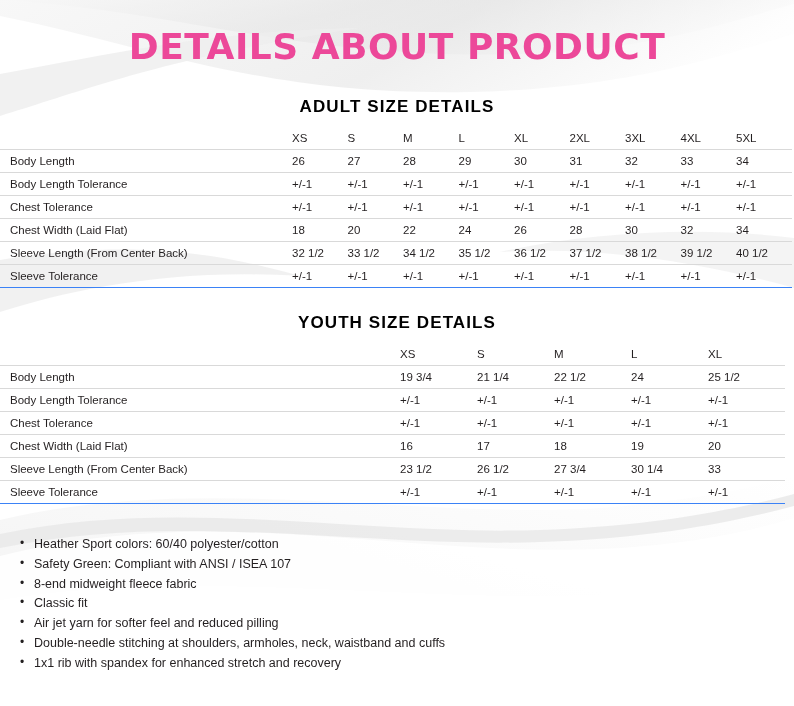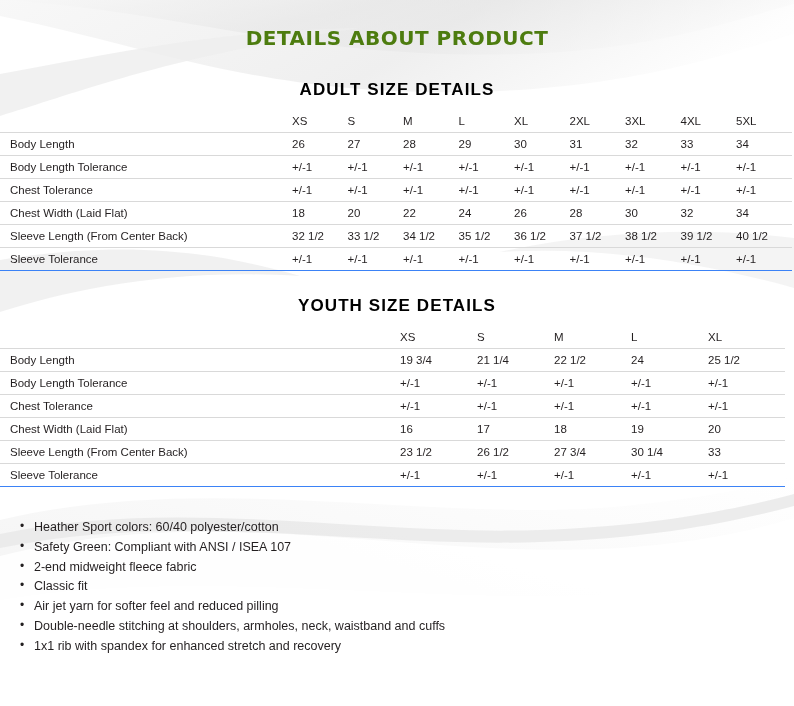--- a/index.html
+++ b/index.html
@@ -22,23 +22,23 @@
     z-index: 0;
   }
   .content {
     position: relative;
     z-index: 2;
   }
   .page-title {
     text-align: center;
     font-family: "DejaVu Sans", sans-serif;
     font-weight: bold;
-    font-size: 20px;
+    font-size: 36px;
     letter-spacing: 0.5px;
-    color: #4d7c0f;
+    color: #ec4899;
     margin: 26px 0 0 0;
     padding: 0;
   }
   .section-title {
     text-align: center;
     font-family: Liberation Sans, sans-serif;
     font-weight: bold;
     font-size: 17px;
     letter-spacing: 1.1px;
     color: #000000;
@@ -318,21 +318,21 @@
         <td>+/-1</td>
         <td>+/-1</td>
         <td>+/-1</td>
       </tr>
     </tbody>
   </table>
 
   <ul class="feature-list">
     <li>Heather Sport colors: 60/40 polyester/cotton</li>
     <li>Safety Green: Compliant with ANSI / ISEA 107</li>
-    <li>2-end midweight fleece fabric</li>
+    <li>8-end midweight fleece fabric</li>
     <li>Classic fit</li>
     <li>Air jet yarn for softer feel and reduced pilling</li>
     <li>Double-needle stitching at shoulders, armholes, neck, waistband and cuffs</li>
     <li>1x1 rib with spandex for enhanced stretch and recovery</li>
 
   </ul>
 
 </div>
 
 </body></html>

